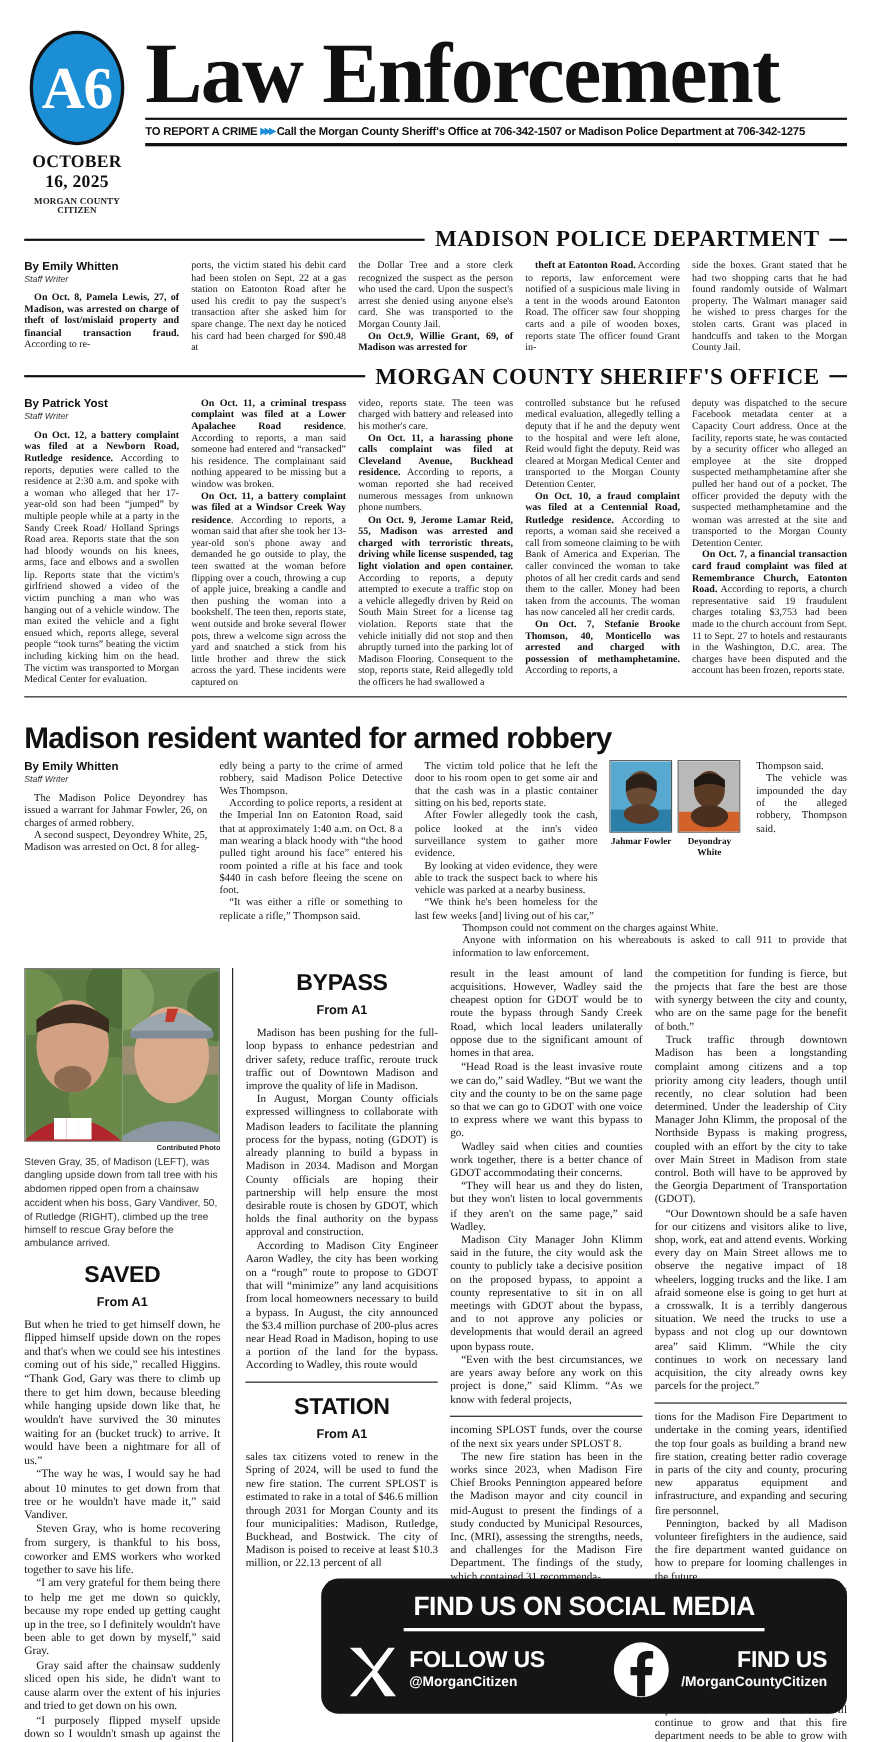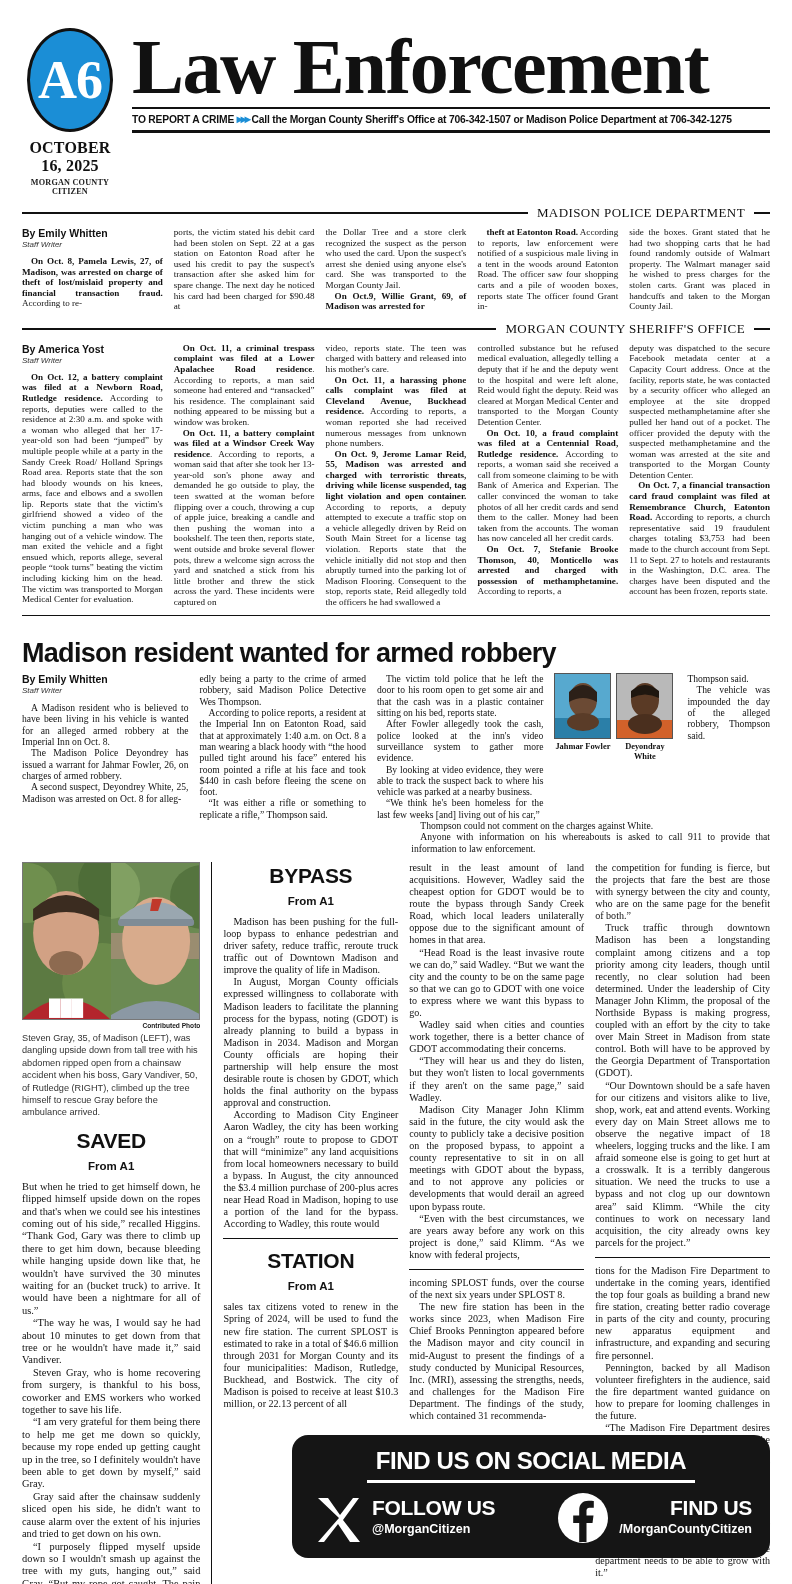--- a/index.html
+++ b/index.html
@@ -41,21 +41,21 @@
   .tip-bar { border-top:2px solid #111; border-bottom:3px solid #111; padding:3px 0 4px 0; margin-top:2px;}
   .tip-line { font-family:"Liberation Sans", sans-serif; font-size:10.3px; font-weight:700; letter-spacing:-.2px; white-space:nowrap; }
   .chev { color:#1b8ed6; letter-spacing:-2px; font-size:12px; }
 
   
   .sec-head { display:flex; align-items:center; gap:9px; margin:9px 0 6px 0;}
   .sec-head .rule { flex:1 1 auto; height:2px; background:#111; }
   .sec-head .rule.r2 { flex:0 0 16px; }
   .sec-head h2 {
     margin:0; font-family:"Liberation Serif", serif;
-    font-size:13px; font-weight:400; letter-spacing:.4px;text-align:right;
+    font-size:21px; font-weight:700; letter-spacing:.4px;text-align:right;
   }
 
   .byline { font-family:"Liberation Sans", sans-serif; font-size:10.5px; font-weight:700; margin:0 0 1px 0; }
   .bytitle { font-family:"Liberation Sans", sans-serif; font-size:8px; font-style:italic; margin:0 0 7px 0; color:#333;}
 
   
   .cols { display:flex; gap:11px; }
   .col { flex:1 1 0; min-width:0; }
   p.bt {
     margin:0; text-align:justify;
@@ -177,21 +177,21 @@
     </div>
   </div>
 
   <div class="sec-head">
     <span class="rule"></span>
     <h2>MORGAN COUNTY SHERIFF'S OFFICE</h2>
     <span class="rule r2"></span>
   </div>
   <div class="cols">
     <div class="col">
-      <div class="byline">By America Yost</div>
+      <div class="byline">By Patrick Yost</div>
       <div class="bytitle">Staff Writer</div>
       <p class="bt"><b>On Oct. 12, a battery complaint was filed at a Newborn Road, Rutledge residence.</b> According to reports, deputies were called to the residence at 2:30 a.m. and spoke with a woman who alleged that her 17-year-old son had been “jumped” by multiple people while at a party in the Sandy Creek Road/ Holland Springs Road area. Reports state that the son had bloody wounds on his knees, arms, face and elbows and a swollen lip. Reports state that the victim's girlfriend showed a video of the victim punching a man who was hanging out of a vehicle window. The man exited the vehicle and a fight ensued which, reports allege, several people “took turns” beating the victim including kicking him on the head. The victim was transported to Morgan Medical Center for evaluation.</p>
     </div>
     <div class="col">
       <p class="bt"><b>On Oct. 11, a criminal trespass complaint was filed at a Lower Apalachee Road residence</b>. According to reports, a man said someone had entered and “ransacked” his residence. The complainant said nothing appeared to be missing but a window was broken.</p>
       <p class="bt"><b>On Oct. 11, a battery complaint was filed at a Windsor Creek Way residence</b>. According to reports, a woman said that after she took her 13-year-old son's phone away and demanded he go outside to play, the teen swatted at the woman before flipping over a couch, throwing a cup of apple juice, breaking a candle and then pushing the woman into a bookshelf. The teen then, reports state, went outside and broke several flower pots, threw a welcome sign across the yard and snatched a stick from his little brother and threw the stick across the yard. These incidents were captured on</p>
     </div>
     <div class="col">
       <p class="bt noind">video, reports state. The teen was charged with battery and released into his mother's care.</p>
       <p class="bt"><b>On Oct. 11, a harassing phone calls complaint was filed at Cleveland Avenue, Buckhead residence.</b> According to reports, a woman reported she had received numerous messages from unknown phone numbers.</p>
@@ -208,21 +208,20 @@
     </div>
   </div>
 
   <div class="hr-thin"></div>
 
   <h2 class="headline">Madison resident wanted for armed robbery</h2>
   <div class="cols">
     <div class="col" style="flex:1.25 1 0">
       <div class="byline">By Emily Whitten</div>
       <div class="bytitle">Staff Writer</div>
-      <p class="bt" style="font-size:9.6px;line-height:11.3px">A Madison resident who is believed to have been living in his vehicle is wanted for an alleged armed robbery at the Imperial Inn on Oct. 8.</p>
       <p class="bt" style="font-size:9.6px;line-height:11.3px">The Madison Police Deyondrey has issued a warrant for Jahmar Fowler, 26, on charges of armed robbery.</p>
       <p class="bt" style="font-size:9.6px;line-height:11.3px">A second suspect, Deyondrey White, 25, Madison was arrested on Oct. 8 for alleg-</p>
     </div>
     <div class="col" style="flex:1.25 1 0">
       <p class="bt noind" style="font-size:9.6px;line-height:11.3px">edly being a party to the crime of armed robbery, said Madison Police Detective Wes Thompson.</p>
       <p class="bt" style="font-size:9.6px;line-height:11.3px">According to police reports, a resident at the Imperial Inn on Eatonton Road, said that at approximately 1:40 a.m. on Oct. 8 a man wearing a black hoody with “the hood pulled tight around his face” entered his room pointed a rifle at his face and took $440 in cash before fleeing the scene on foot.</p>
       <p class="bt" style="font-size:9.6px;line-height:11.3px">“It was either a rifle or something to replicate a rifle,” Thompson said.</p>
     </div>
     <div class="col" style="flex:1.25 1 0">
       <p class="bt" style="font-size:9.6px;line-height:11.3px">The victim told police that he left the door to his room open to get some air and that the cash was in a plastic container sitting on his bed, reports state.</p>

